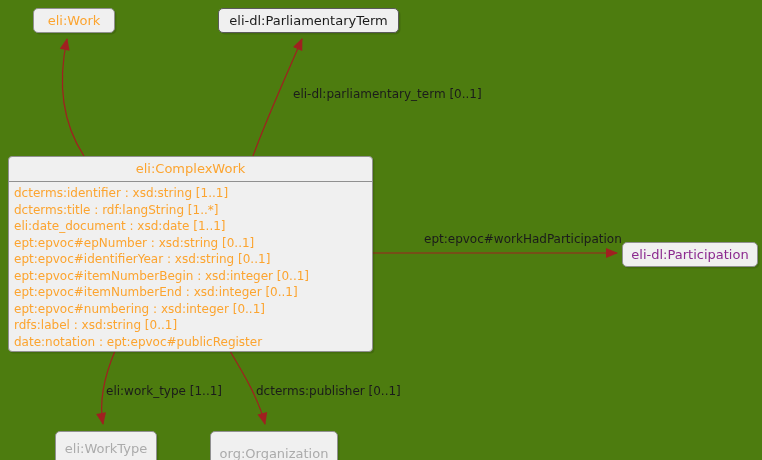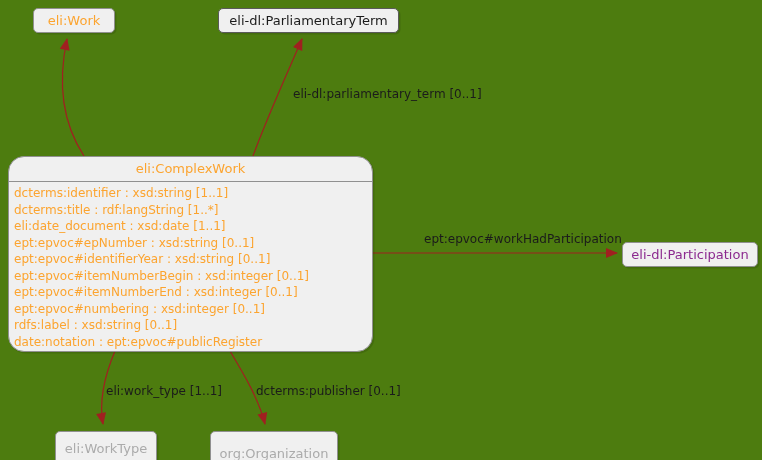--- a/index.html
+++ b/index.html
@@ -17,21 +17,21 @@
     white-space:nowrap;
   }
   .node-work{left:33px;top:8px;width:82px;height:25px;color:#FCA42F;}
   .node-pterm{left:218px;top:8px;width:181px;height:25px;color:#1B1B1B;border-color:#5a5a5a;}
   .node-participation{left:622px;top:242px;width:136px;height:25px;color:#8B2A8F;}
   .node-worktype{left:55px;top:431px;width:102px;height:34px;color:#ABABAB;}
   .node-org{left:210px;top:431px;width:128px;height:44px;color:#ABABAB;}
 
   .node-complex{
     left:8px;top:156px;width:365px;height:196px;display:block;
-    color:#FCA42F;border-radius:16px;justify-content:flex-start;
+    color:#FCA42F;border-radius:4px;justify-content:flex-start;
   }
   .complex-header{
     height:24px;line-height:24px;text-align:center;
     border-bottom:1px solid #909090;font-size:13px;
   }
   .complex-attrs{padding:3px 0 0 5px;font-size:12px;}
   .attr{line-height:16.5px;white-space:nowrap;}
 
   .edge-label{
     position:absolute;font-size:12px;color:#1B1B1B;white-space:nowrap;

